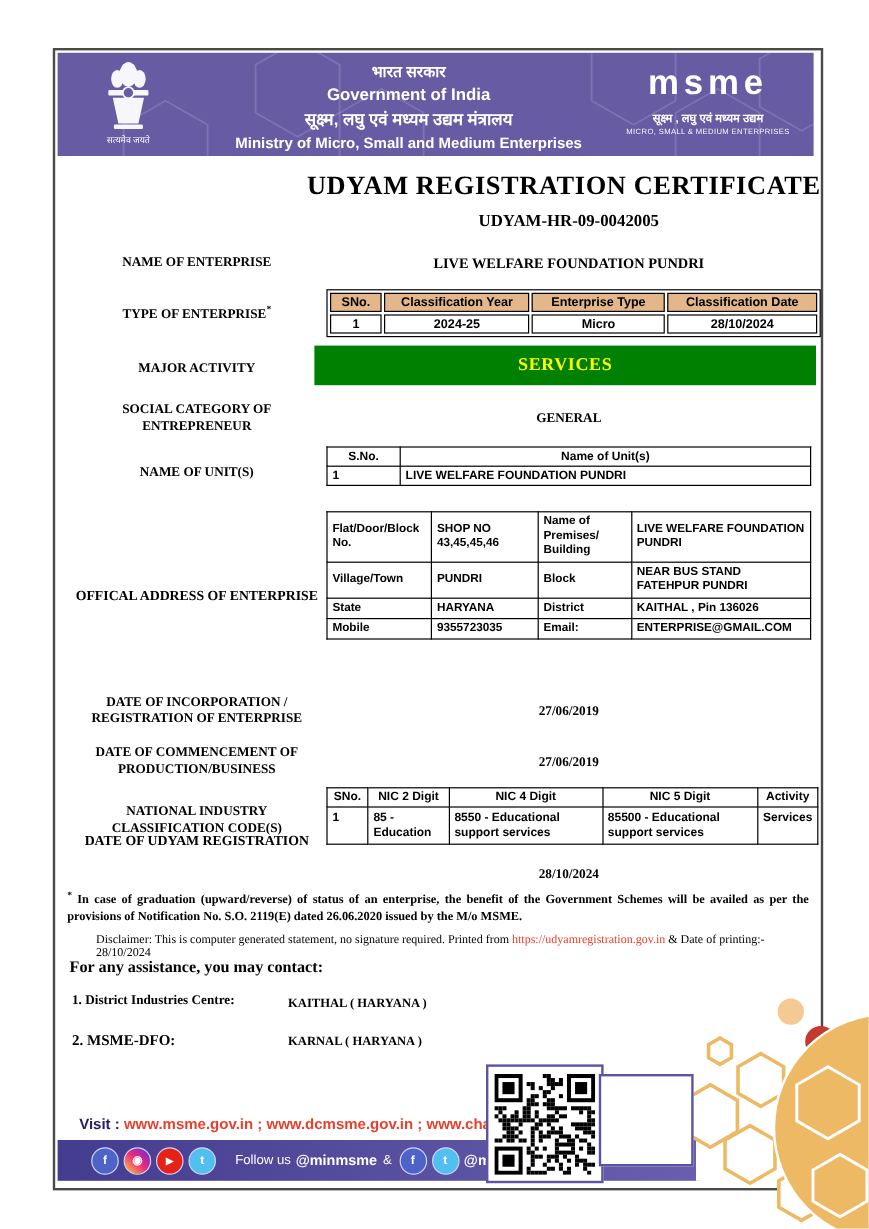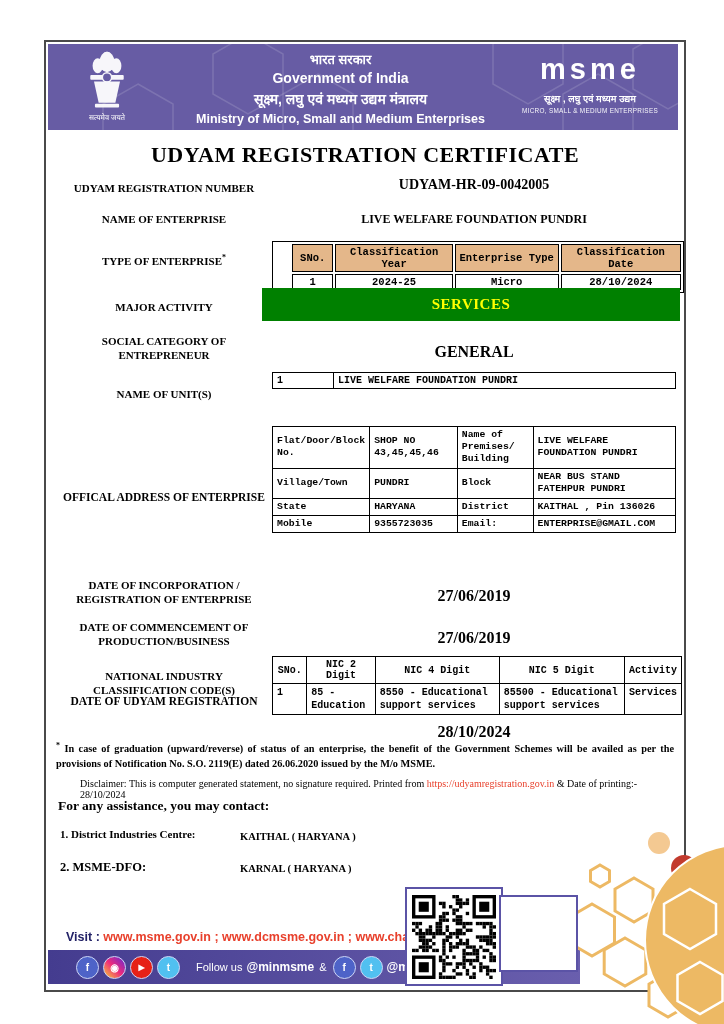--- a/index.html
+++ b/index.html
@@ -18,28 +18,28 @@
   .bc1{font-size:13px;}  .bc2{font-size:14px;margin-top:2px;}
   .bc3{font-size:14px;margin-top:3px;} .bc4{font-size:12.5px;margin-top:4px;}
   .banner-logo{position:absolute;right:12px;top:12px;width:152px;text-align:center;color:#fff;
           font-family:"Liberation Sans",sans-serif;}
   .logo-msme{font-size:29px;font-weight:bold;letter-spacing:4px;line-height:.95;}
   .logo-hindi{font-size:9.5px;font-weight:bold;margin-top:4px;padding-top:3px;
           border-top:1px solid rgba(255,255,255,.0);}
   .logo-en{font-size:6.4px;letter-spacing:.3px;margin-top:2px;opacity:.95;}
 
   
-  .title{position:absolute;top:100px;left:0;width:100%;text-align:center;
+  .title{position:absolute;top:100px;left:0;width:100%;text-align:right;
          font-size:22px;font-weight:bold;letter-spacing:.5px;}
   .lbl{position:absolute;left:12px;width:212px;text-align:center;font-weight:bold;
        font-size:11px;line-height:1.3;}
-  .value{position:absolute;left:224px;width:408px;text-align:center;font-weight:bold;font-size:16px;}
+  .value{position:absolute;left:224px;width:408px;text-align:center;font-weight:bold;font-size:11px;}
 
   
-  table{font-family:Liberation Mono, monospace;font-weight:bold;padding-left:17px;}
+  table{font-family:Liberation Sans, sans-serif;font-weight:bold;}
   table.spaced{border-collapse:separate;border-spacing:2px;border:1px solid #000;}
   table.spaced th,table.spaced td{border:1px solid #000;font-size:10.5px;padding:1px 3px;text-align:center;}
   table.spaced th{background:var(--table-header,#E4B78A);}
   table.flat{border-collapse:collapse;}
   table.flat th,table.flat td{border:1px solid #000;font-size:10px;padding:2px 4px;vertical-align:middle;}
   #type-table{position:absolute;left:226px;top:199px;}
   #units-table{position:absolute;left:226px;top:330px;width:404px;}
   #units-table th{text-align:center;}
   #units-table td.sn{width:52px;}
   #address-table{position:absolute;left:226px;top:384px;width:404px;}
@@ -126,21 +126,20 @@
     </div>
     <div class="banner-logo">
       <div class="logo-msme">msme</div>
       <div class="logo-hindi">सूक्ष्म , लघु एवं मध्यम उद्यम</div>
       <div class="logo-en">MICRO, SMALL &amp; MEDIUM ENTERPRISES</div>
     </div>
   </div>
 
   <div class="title">UDYAM REGISTRATION CERTIFICATE</div>
 
-  <div class="lbl" style="top:139px">UDYAM REGISTRATION NUMBER</div>
   <div class="value" style="top:135px;font-size:14px">UDYAM-HR-09-0042005</div>
 
   <div class="lbl" style="top:170px">NAME OF ENTERPRISE</div>
   <div class="value" style="top:170px;font-size:12px">LIVE WELFARE FOUNDATION PUNDRI</div>
 
   <div class="lbl" style="top:211px">
     <span>TYPE OF ENTERPRISE</span><sup>*</sup>
   </div>
   <table id="type-table" class="spaced">
     <tbody>
@@ -163,20 +162,24 @@
   <div class="activity-bar">
     <span>SERVICES</span>
   </div>
 
   <div class="lbl" style="top:292px;width:170px;left:33px">SOCIAL CATEGORY OF ENTREPRENEUR</div>
   <div class="value" style="top:301px">GENERAL</div>
 
   <div class="lbl" style="top:345px">NAME OF UNIT(S)</div>
   <table id="units-table" class="flat">
     <tbody>
+        <tr>
+      <th class="sn">S.No.</th>
+      <th>Name of Unit(s)</th>
+    </tr>
     <tr>
       <td class="sn" style="text-align:left">1</td>
       <td style="text-align:left">LIVE WELFARE FOUNDATION PUNDRI</td>
     </tr>
   </tbody>
     </table>
 
   <div class="lbl" style="top:448px;width:230px;left:3px;font-size:11.5px">OFFICAL ADDRESS OF ENTERPRISE</div>
   <table id="address-table" class="flat">
     <tbody>

